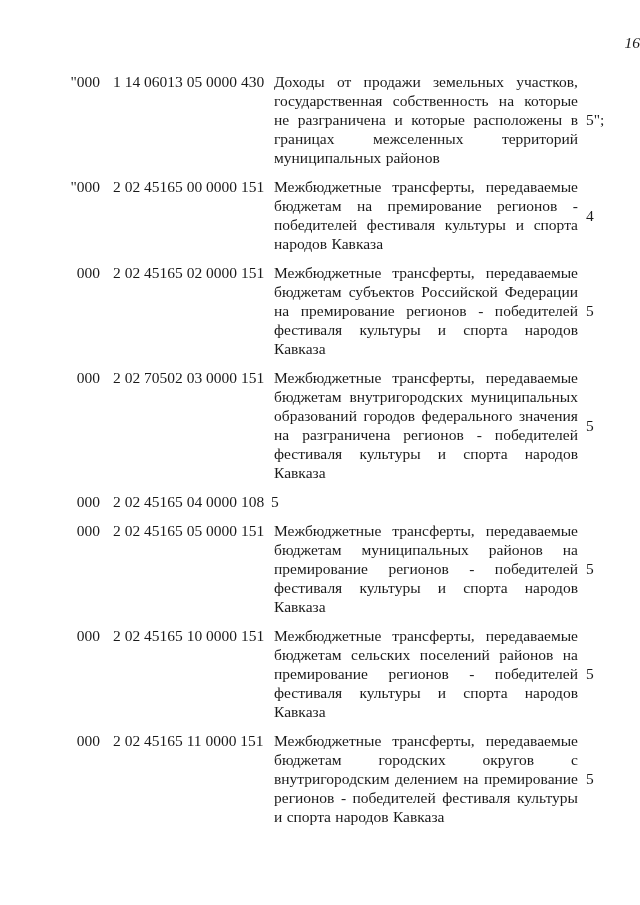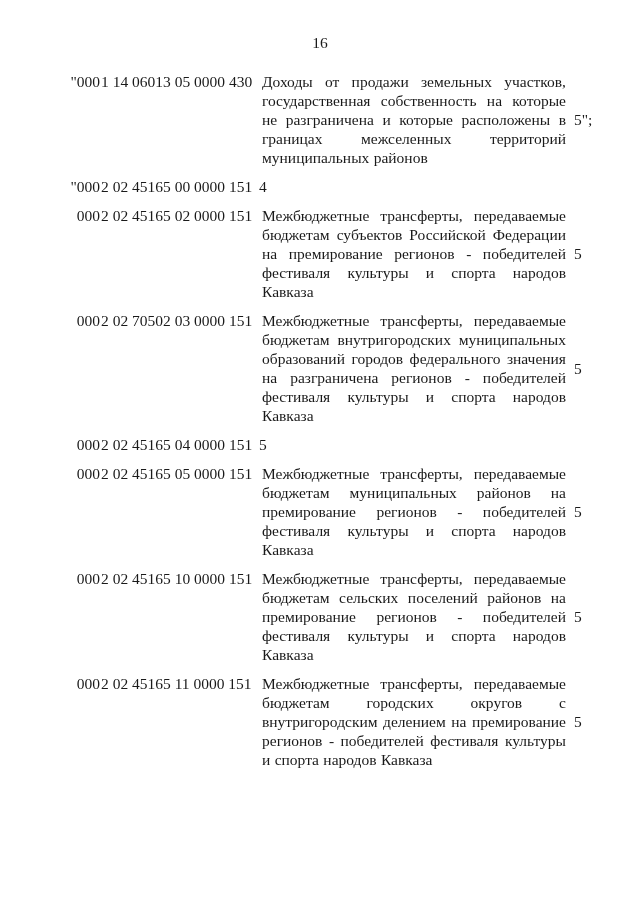--- a/index.html
+++ b/index.html
@@ -16,41 +16,42 @@
     line-height: 19px;
     color: #1a1a1a;
   }
   .page {
     width: 640px;
     height: 905px;
     position: relative;
   }
   .page-number {
     padding-top: 33px;
-    text-align: center;
+    text-align: right;
     margin-bottom: 20px;
+    font-style: italic;
   }
   .doc-table {
     margin-left: 52px;
   }
   .row {
     display: flex;
     align-items: flex-start;
     margin-bottom: 10px;
   }
   .cell-admin {
     flex: none;
     width: 48px;
     text-align: right;
     white-space: nowrap;
   }
   .cell-code {
     flex: none;
     width: 150px;
-    margin-left: 1px;
+    margin-left: 13px;
     white-space: nowrap;
   }
   .cell-desc {
     flex: none;
     width: 304px;
     margin-left: 11px;
     text-align: justify;
     text-align-last: left;
     hyphens: none;
     word-spacing: 0.5px;
@@ -74,40 +75,41 @@
   <div class="row">
     <div class="cell-admin">"000</div>
     <div class="cell-code">1 14 06013 05 0000 430</div>
     <div class="cell-desc">Доходы от продажи земельных участков, государственная собственность на которые не разграничена и которые расположены в границах межселенных территорий муниципальных районов</div>
     <div class="cell-note">5";</div>
   </div>
 
   <div class="row">
     <div class="cell-admin">"000</div>
     <div class="cell-code">2 02 45165 00 0000 151</div>
+    <div class="cell-desc">Межбюджетные трансферты, передаваемые бюджетам на премирование регионов - победителей фестиваля культуры и спорта народов Кавказа</div>
     <div class="cell-note">4</div>
   </div>
 
   <div class="row">
     <div class="cell-admin">000</div>
     <div class="cell-code">2 02 45165 02 0000 151</div>
     <div class="cell-desc">Межбюджетные трансферты, передаваемые бюджетам субъектов Российской Федерации на премирование регионов - победителей фестиваля культуры и спорта народов Кавказа</div>
     <div class="cell-note">5</div>
   </div>
 
   <div class="row">
     <div class="cell-admin">000</div>
     <div class="cell-code">2 02 70502 03 0000 151</div>
     <div class="cell-desc">Межбюджетные трансферты, передаваемые бюджетам внутригородских муниципальных образований городов федерального значения на разграничена регионов - победителей фестиваля культуры и спорта народов Кавказа</div>
     <div class="cell-note">5</div>
   </div>
 
   <div class="row">
     <div class="cell-admin">000</div>
-    <div class="cell-code">2 02 45165 04 0000 151</div>
+    <div class="cell-code">2 02 45165 04 0000 108</div>
     <div class="cell-note">5</div>
   </div>
 
   <div class="row">
     <div class="cell-admin">000</div>
     <div class="cell-code">2 02 45165 05 0000 151</div>
     <div class="cell-desc">Межбюджетные трансферты, передаваемые бюджетам муниципальных районов на премирование регионов - победителей фестиваля культуры и спорта народов Кавказа</div>
     <div class="cell-note">5</div>
   </div>
 

